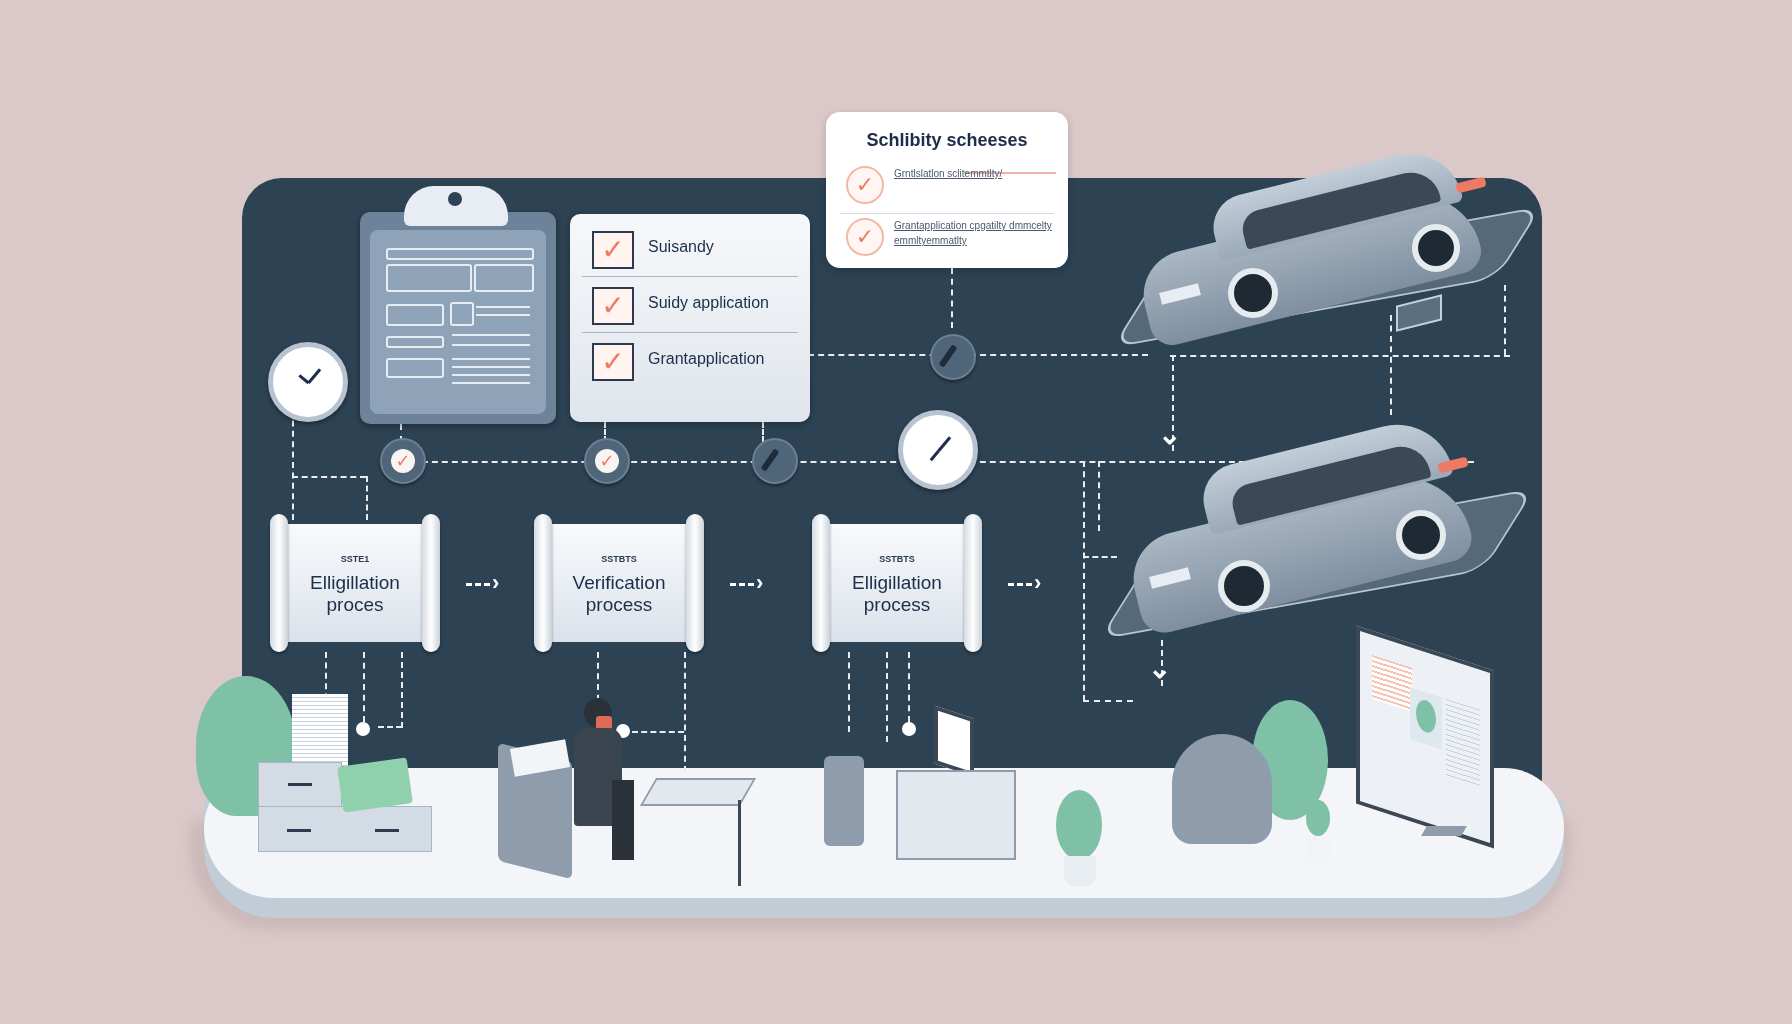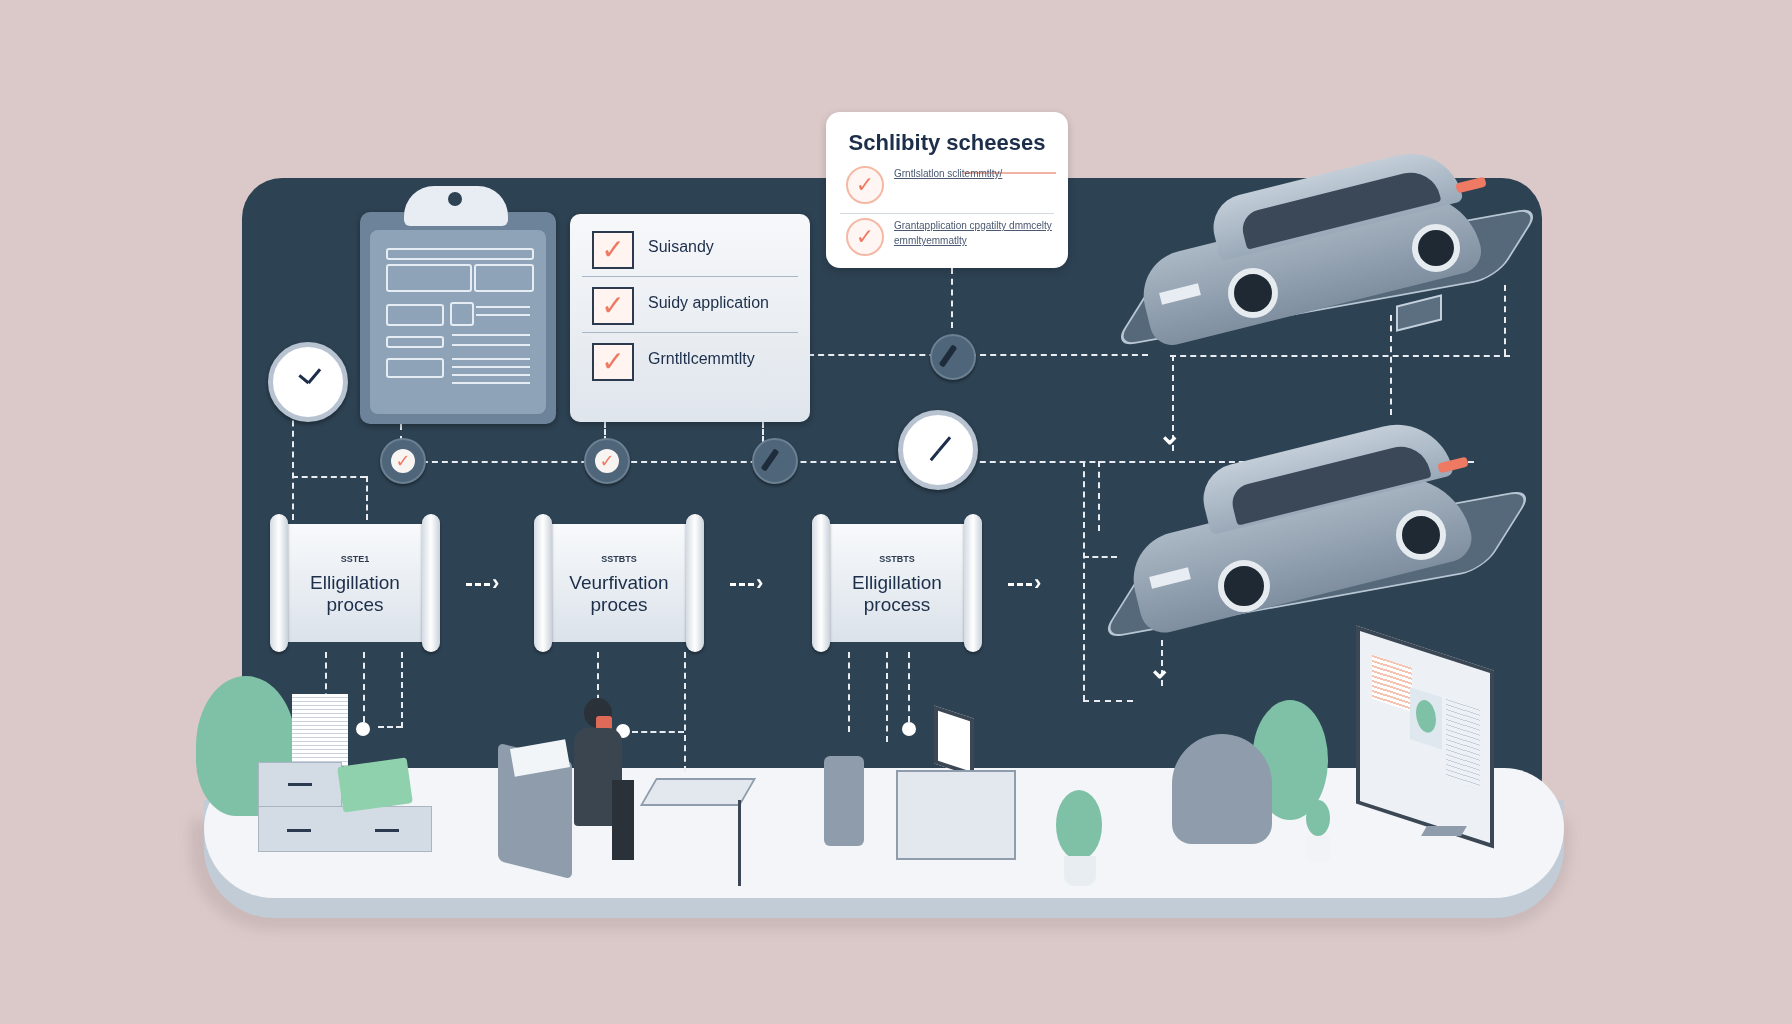--- a/index.html
+++ b/index.html
@@ -4,21 +4,21 @@
 <style>
   html,body{margin:0;padding:0;}
   body{width:1792px;height:1024px;background:#dbc9c9;position:relative;overflow:hidden;font-family:"Liberation Sans",sans-serif;}
   .abs{position:absolute;}
   #panel{left:242px;top:178px;width:1300px;height:640px;background:#2d4253;border-radius:40px;}
   #floor-shadow{left:190px;top:820px;width:1380px;height:110px;background:#cbb9b9;border-radius:0 0 80px 80px;filter:blur(6px);}
   #floor-side{left:204px;top:800px;width:1360px;height:118px;background:#c2ccd6;border-radius:0 0 70px 70px;}
   #floor{left:204px;top:768px;width:1360px;height:130px;background:#f3f5f8;border-radius:60px 60px 70px 70px;}
   
   #schemes-card{left:826px;top:112px;width:242px;height:156px;background:#fff;border-radius:14px;box-shadow:0 3px 8px rgba(0,0,0,.18);}
-  #schemes-title{left:0;top:18px;width:242px;text-align:center;font-weight:bold;font-size:22px;color:#1c2e4a;}
+  #schemes-title{left:0;top:18px;width:242px;text-align:center;font-weight:bold;font-size:18px;color:#1c2e4a;}
   .sc-row{left:20px;width:210px;height:44px;}
   .sc-check{width:34px;height:34px;border-radius:50%;border:2px solid #f4b8a4;color:#ef7a63;font-size:22px;line-height:34px;text-align:center;position:absolute;left:0;top:2px;background:#fff6f3;}
   .sc-text{position:absolute;left:48px;top:2px;font-size:10px;line-height:15px;color:#4a5870;width:160px;text-decoration:underline;}
   .sc-line{position:absolute;left:48px;right:0;height:2px;background:#f3b3a3;}
   
   #checklist{left:570px;top:214px;width:240px;height:208px;background:linear-gradient(#f7f8fa,#dfe5ec);border-radius:10px;box-shadow:0 2px 6px rgba(0,0,0,.3);}
   .cl-row{position:absolute;left:12px;width:216px;height:54px;}
   .cl-box{position:absolute;left:10px;top:9px;width:38px;height:34px;border:2px solid #2b3a4f;background:#fff4f0;color:#ee7b63;font-size:28px;line-height:34px;text-align:center;}
   .cl-label{position:absolute;left:66px;top:16px;font-size:16px;color:#1c2e4a;white-space:nowrap;}
   .cl-div{position:absolute;left:12px;width:216px;height:1px;background:#a9b6c8;}
@@ -152,21 +152,21 @@
     <div class="cl-label">Suisandy</div>
   </div>
   <div class="cl-div" style="top:62px;"></div>
   <div class="cl-row" style="top:64px;">
     <div class="cl-box">✓</div>
     <div class="cl-label">Suidy application</div>
   </div>
   <div class="cl-div" style="top:118px;"></div>
   <div class="cl-row" style="top:120px;">
     <div class="cl-box">✓</div>
-    <div class="cl-label">Grntltlcemmtlty</div>
+    <div class="cl-label">Grantapplication</div>
   </div>
 </div>
 
 <div class="abs clock" style="left:268px;top:342px;">
   <div class="hand1"></div>
     <div class="hand2"></div>
 </div>
 <div class="abs clock" style="left:898px;top:410px;">
   <div class="hand1"></div>
     <div class="hand2" style="transform:rotate(-140deg);"></div>
@@ -192,21 +192,21 @@
   <div class="small">SSTE1</div>
   <div class="title">Elligillation proces</div>
 </div>
 <div class="abs arrow" style="left:466px;top:570px;"><span class="dash"></span><span>›</span></div>
 
 <div class="abs scroll" style="left:534px;top:514px;">
   <div class="paper"></div>
   <div class="roll l"></div>
     <div class="roll r"></div>
   <div class="small">SSTBTS</div>
-  <div class="title">Veurfivation proces</div>
+  <div class="title">Verification process</div>
 </div>
 <div class="abs arrow" style="left:730px;top:570px;"><span class="dash"></span><span>›</span></div>
 
 <div class="abs scroll" style="left:812px;top:514px;">
   <div class="paper"></div>
   <div class="roll l"></div>
     <div class="roll r"></div>
   <div class="small">SSTBTS</div>
   <div class="title">Elligillation process</div>
 </div>

